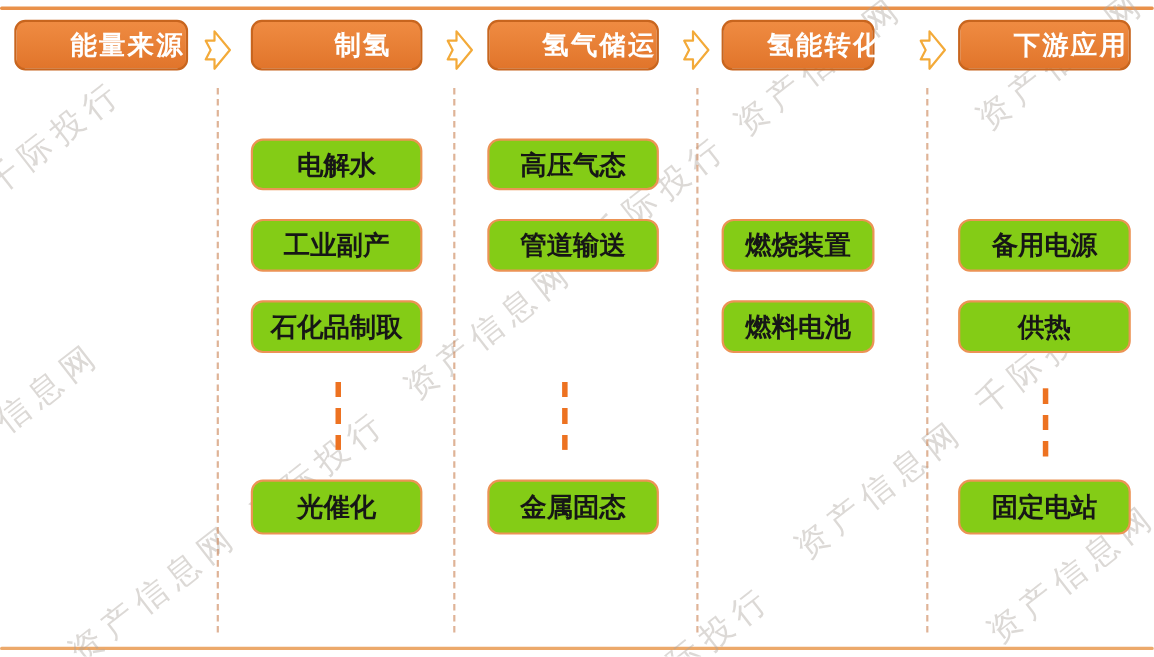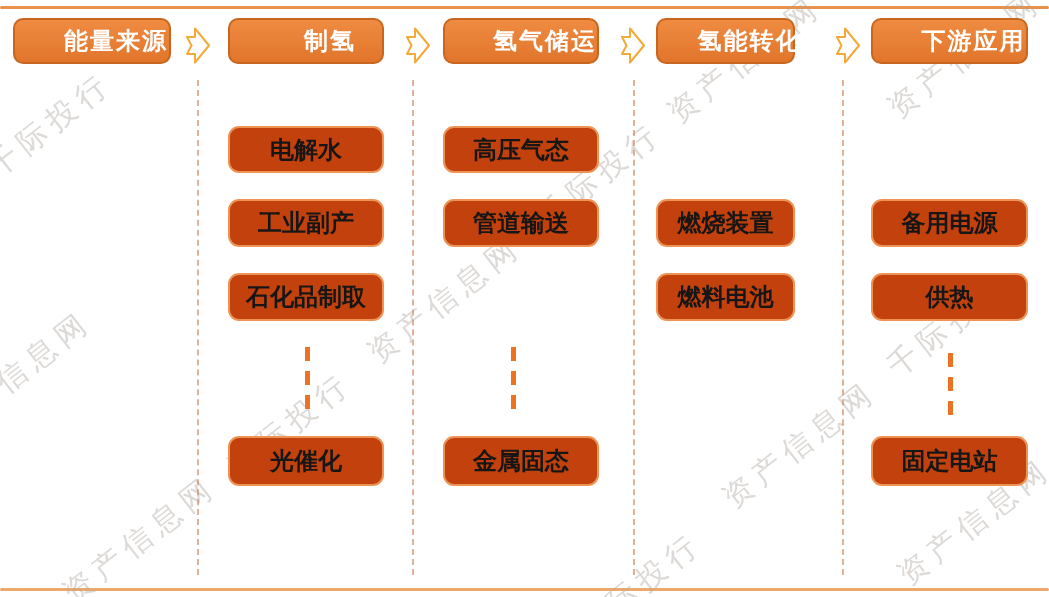--- a/index.html
+++ b/index.html
@@ -44,21 +44,21 @@
 
   
   .divider{
     position:absolute;top:80px;height:495px;width:0;
     border-left:2px dashed rgba(206,139,96,0.65);
   }
   .d1{left:197px;} .d2{left:412px;} .d3{left:633px;} .d4{left:842px;}
 
   
   .node{
-    position:absolute;box-sizing:border-box;background:#c2410c;
+    position:absolute;box-sizing:border-box;background:#84cc16;
     border:2.5px solid #EC9355;border-radius:11px;
     color:#161616;font-size:24px;font-weight:700;
     display:flex;align-items:center;justify-content:center;white-space:nowrap;
   }
   .row1{top:126px;height:47px;}
   .row2{top:199px;height:48px;}
   .row3{top:273px;height:48px;}
   .row4{top:436px;height:50px;}
   .rowA{top:160px;height:47px;}
   .rowB{top:359px;height:50px;}

